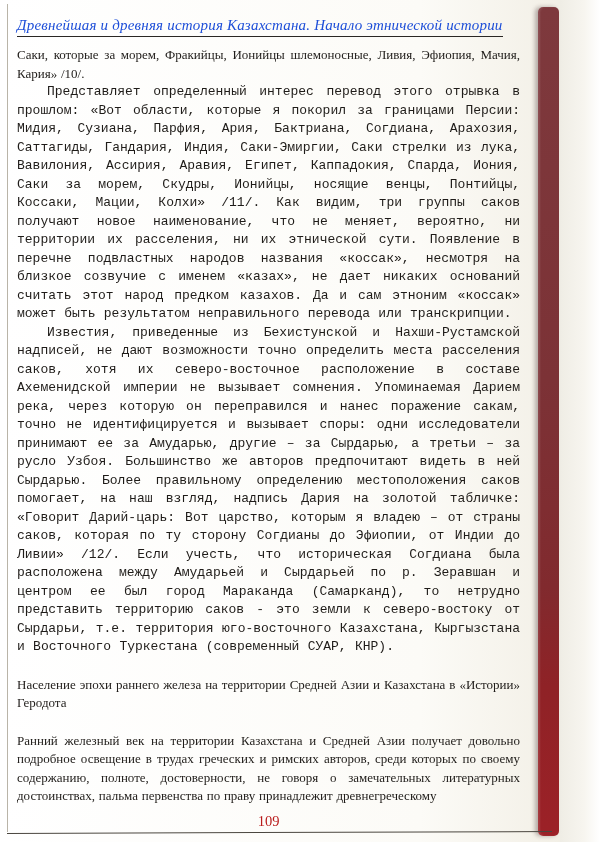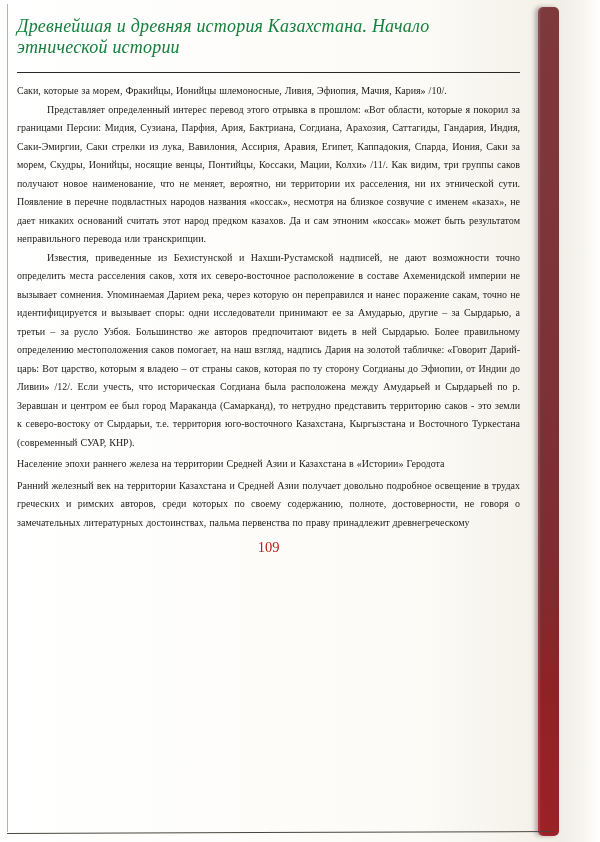--- a/index.html
+++ b/index.html
@@ -56,39 +56,40 @@
   .content {
     position: absolute;
     left: 17px;
     top: 16px;
     width: 503px;
     color: #1f1c19;
   }
   .running-header {
     display: inline-block;
     font-style: italic;
-    font-size: 18px;
+    font-size: 15px;
     letter-spacing: 0.2px;
-    padding-bottom: 14px;
+    padding-bottom: 2px;
     border-bottom: 1px solid #2a2724;
     margin-bottom: 9px;
-    color: #15803d;
+    color: #1d4ed8;
   }
   .page-body p.para {
     margin: 0;
-    font-size: 10px;
+    font-size: 13px;
     line-height: 18.5px;
     text-align: justify;
     word-spacing: 0.5px;
   }
   .page-body p.para.indent {
     text-indent: 30px;
+    font-family: Liberation Mono, monospace;
   }
   .page-body p.para.gap-before {
-    margin-top: 3px;
+    margin-top: 19px;
   }
   .page-number {
     margin-top: 7px;
     text-align: center;
     font-size: 14.5px;
     color: #b91c1c;
   }
 </style>
 </head>
 <body>

